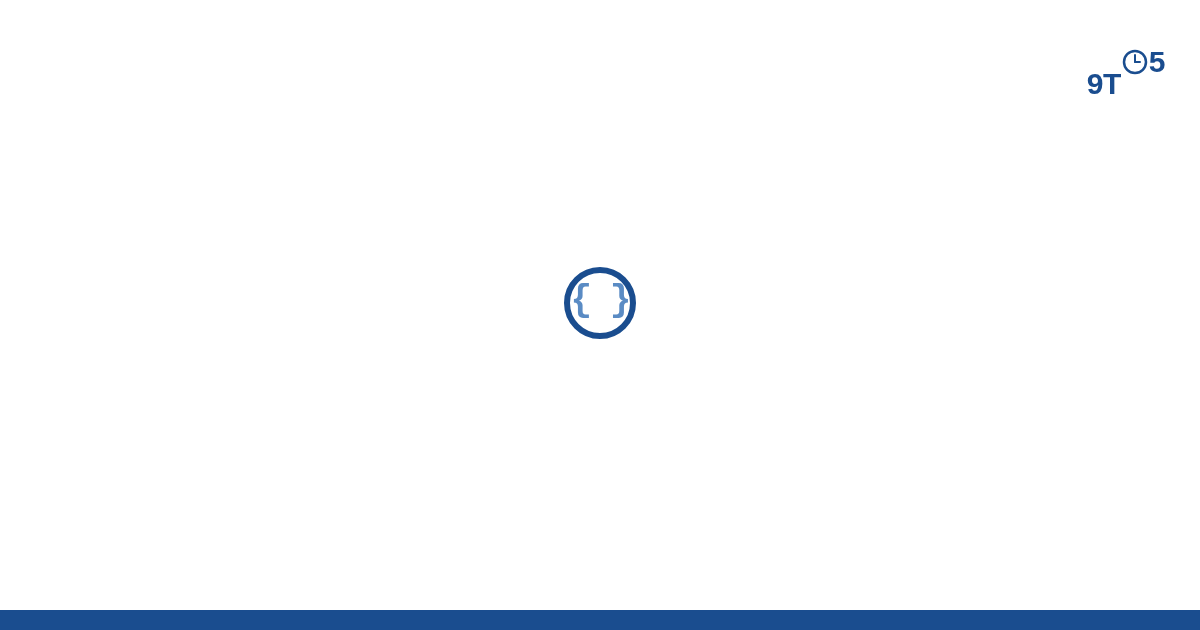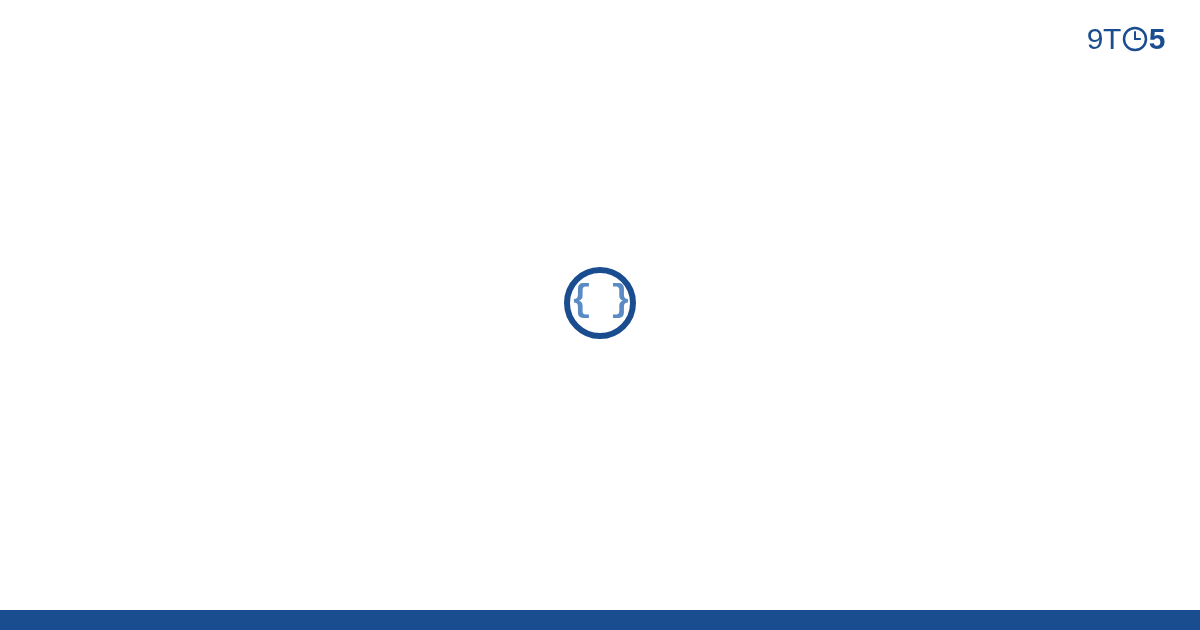--- a/index.html
+++ b/index.html
@@ -24,21 +24,22 @@
     }
     .logo {
       font-size: 30px;
       font-weight: 400;
       letter-spacing: -0.5px;
       display: flex;
       align-items: center;
     }
     .logo-9t {
       color: #1a4d8f;
-      font-weight: 400;
+      font-weight: 700;
+      margin-top: 45px;
     }
     .logo-o {
       display: inline-flex;
       align-items: center;
       justify-content: center;
       width: 26px;
       height: 26px;
       margin: 0 1px;
     }
     .logo-5 {

